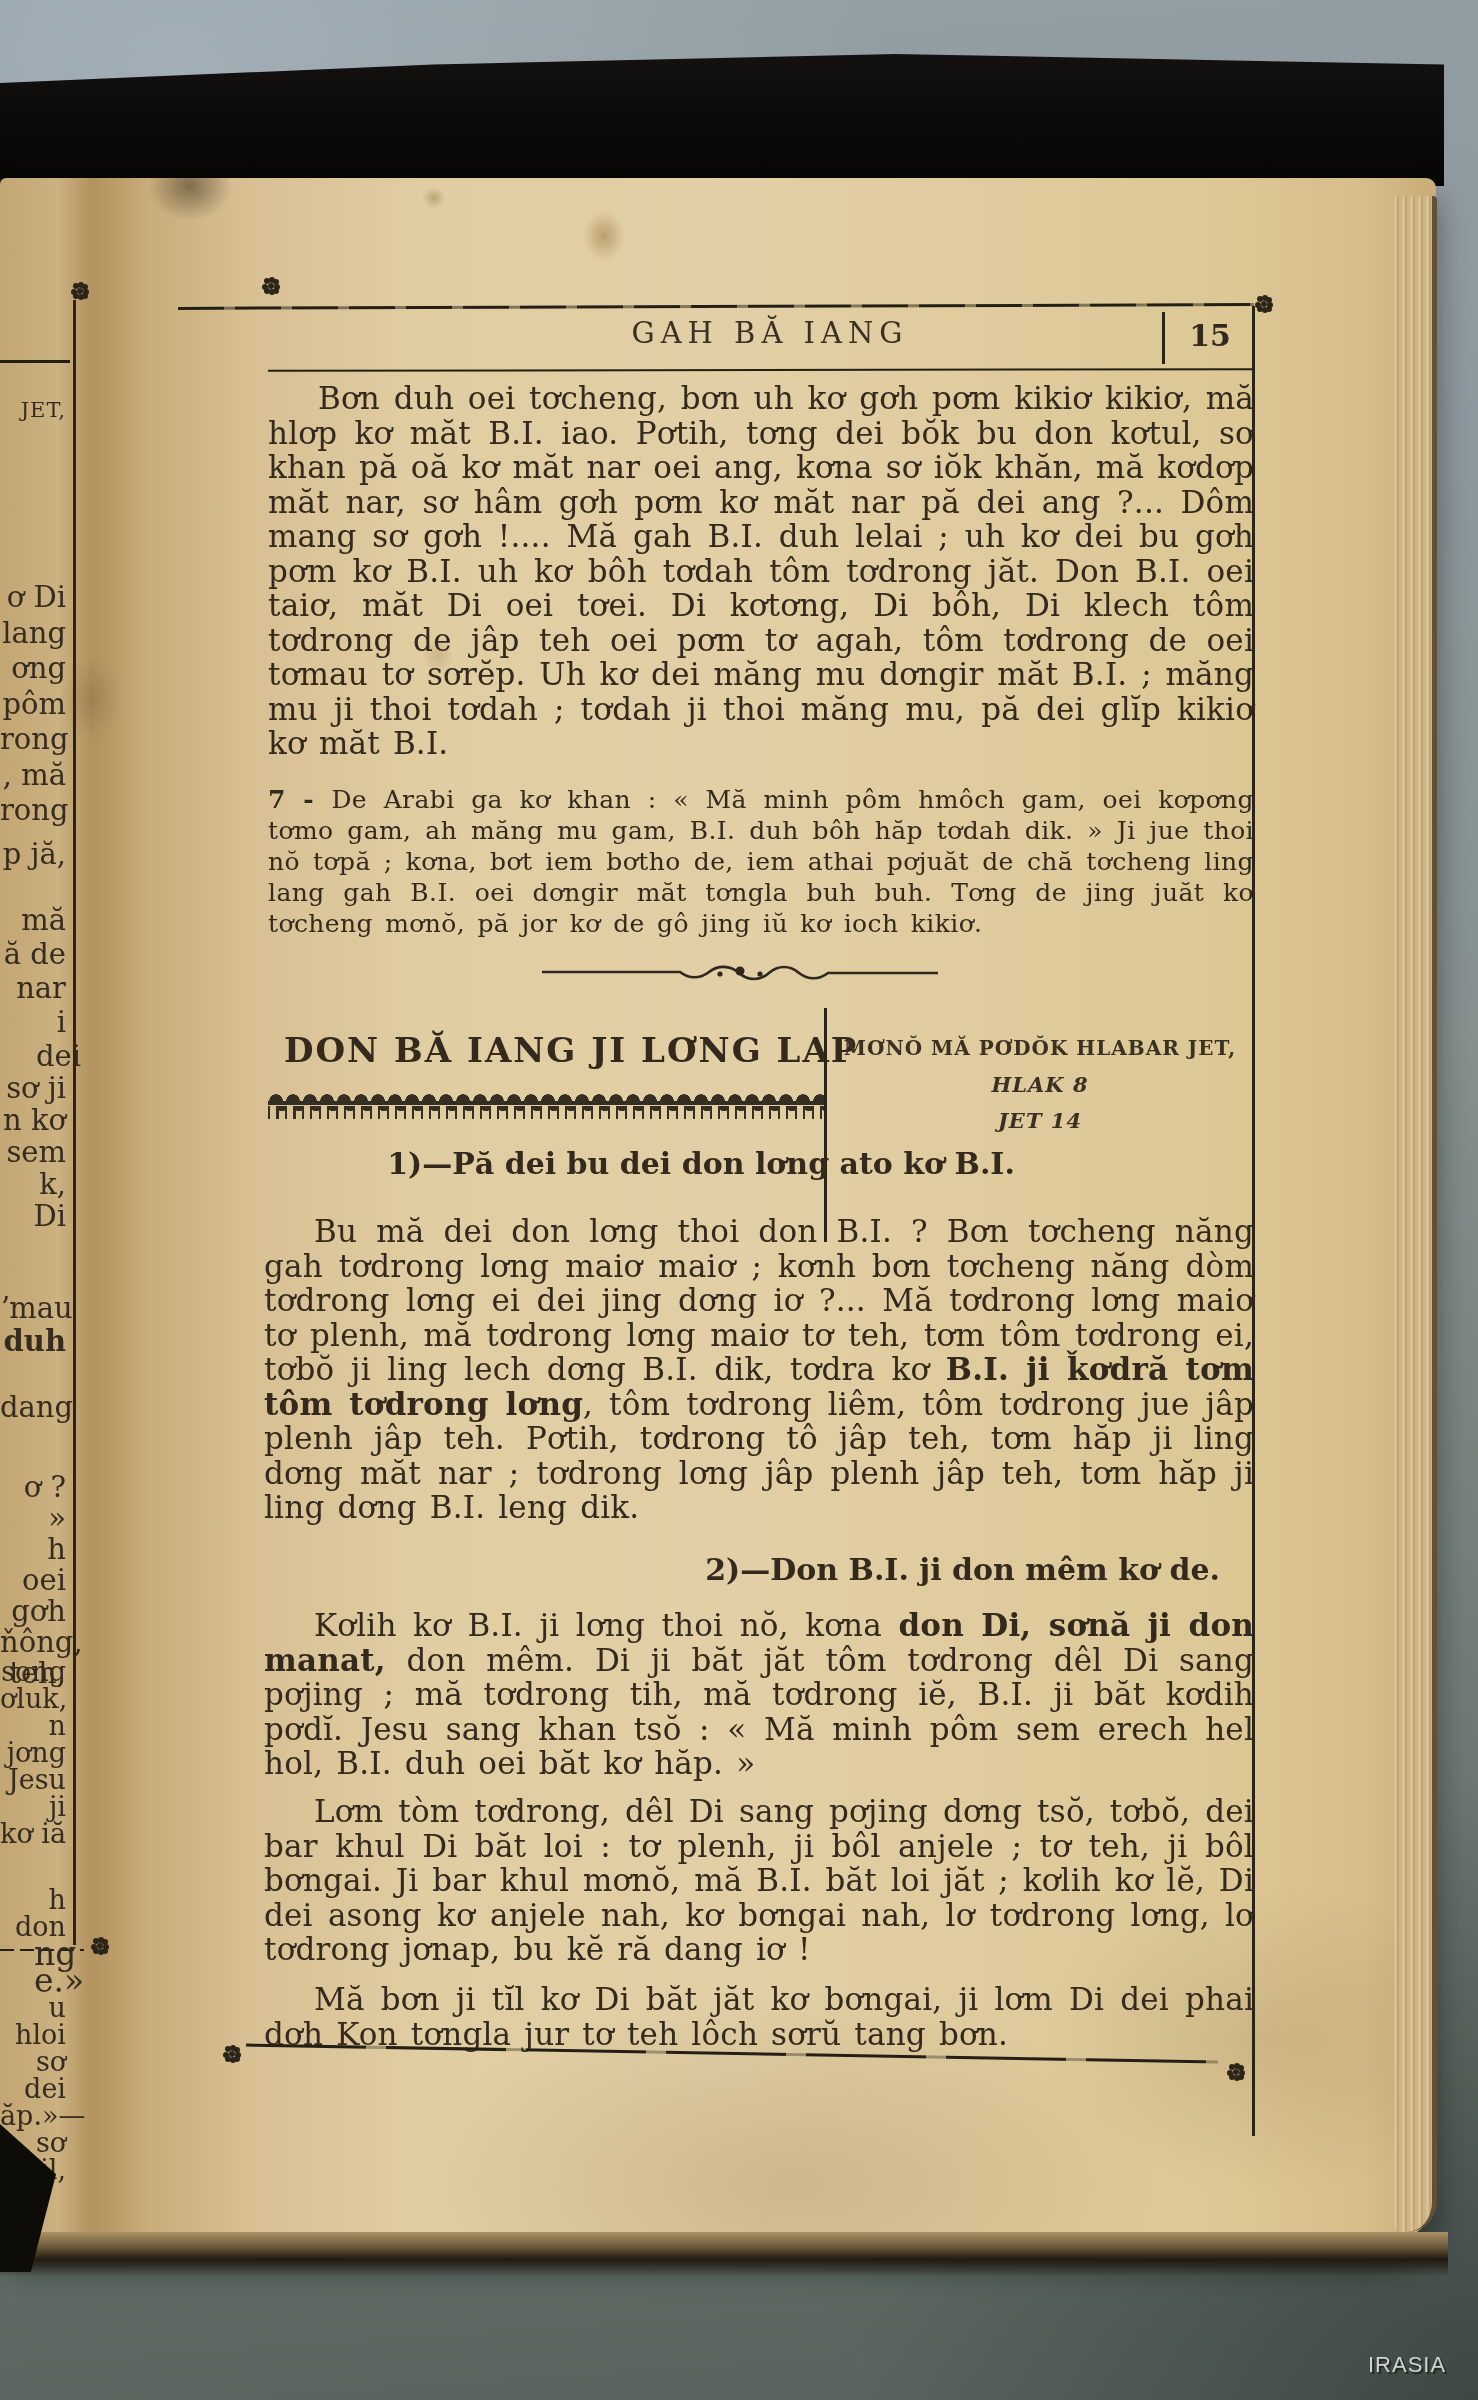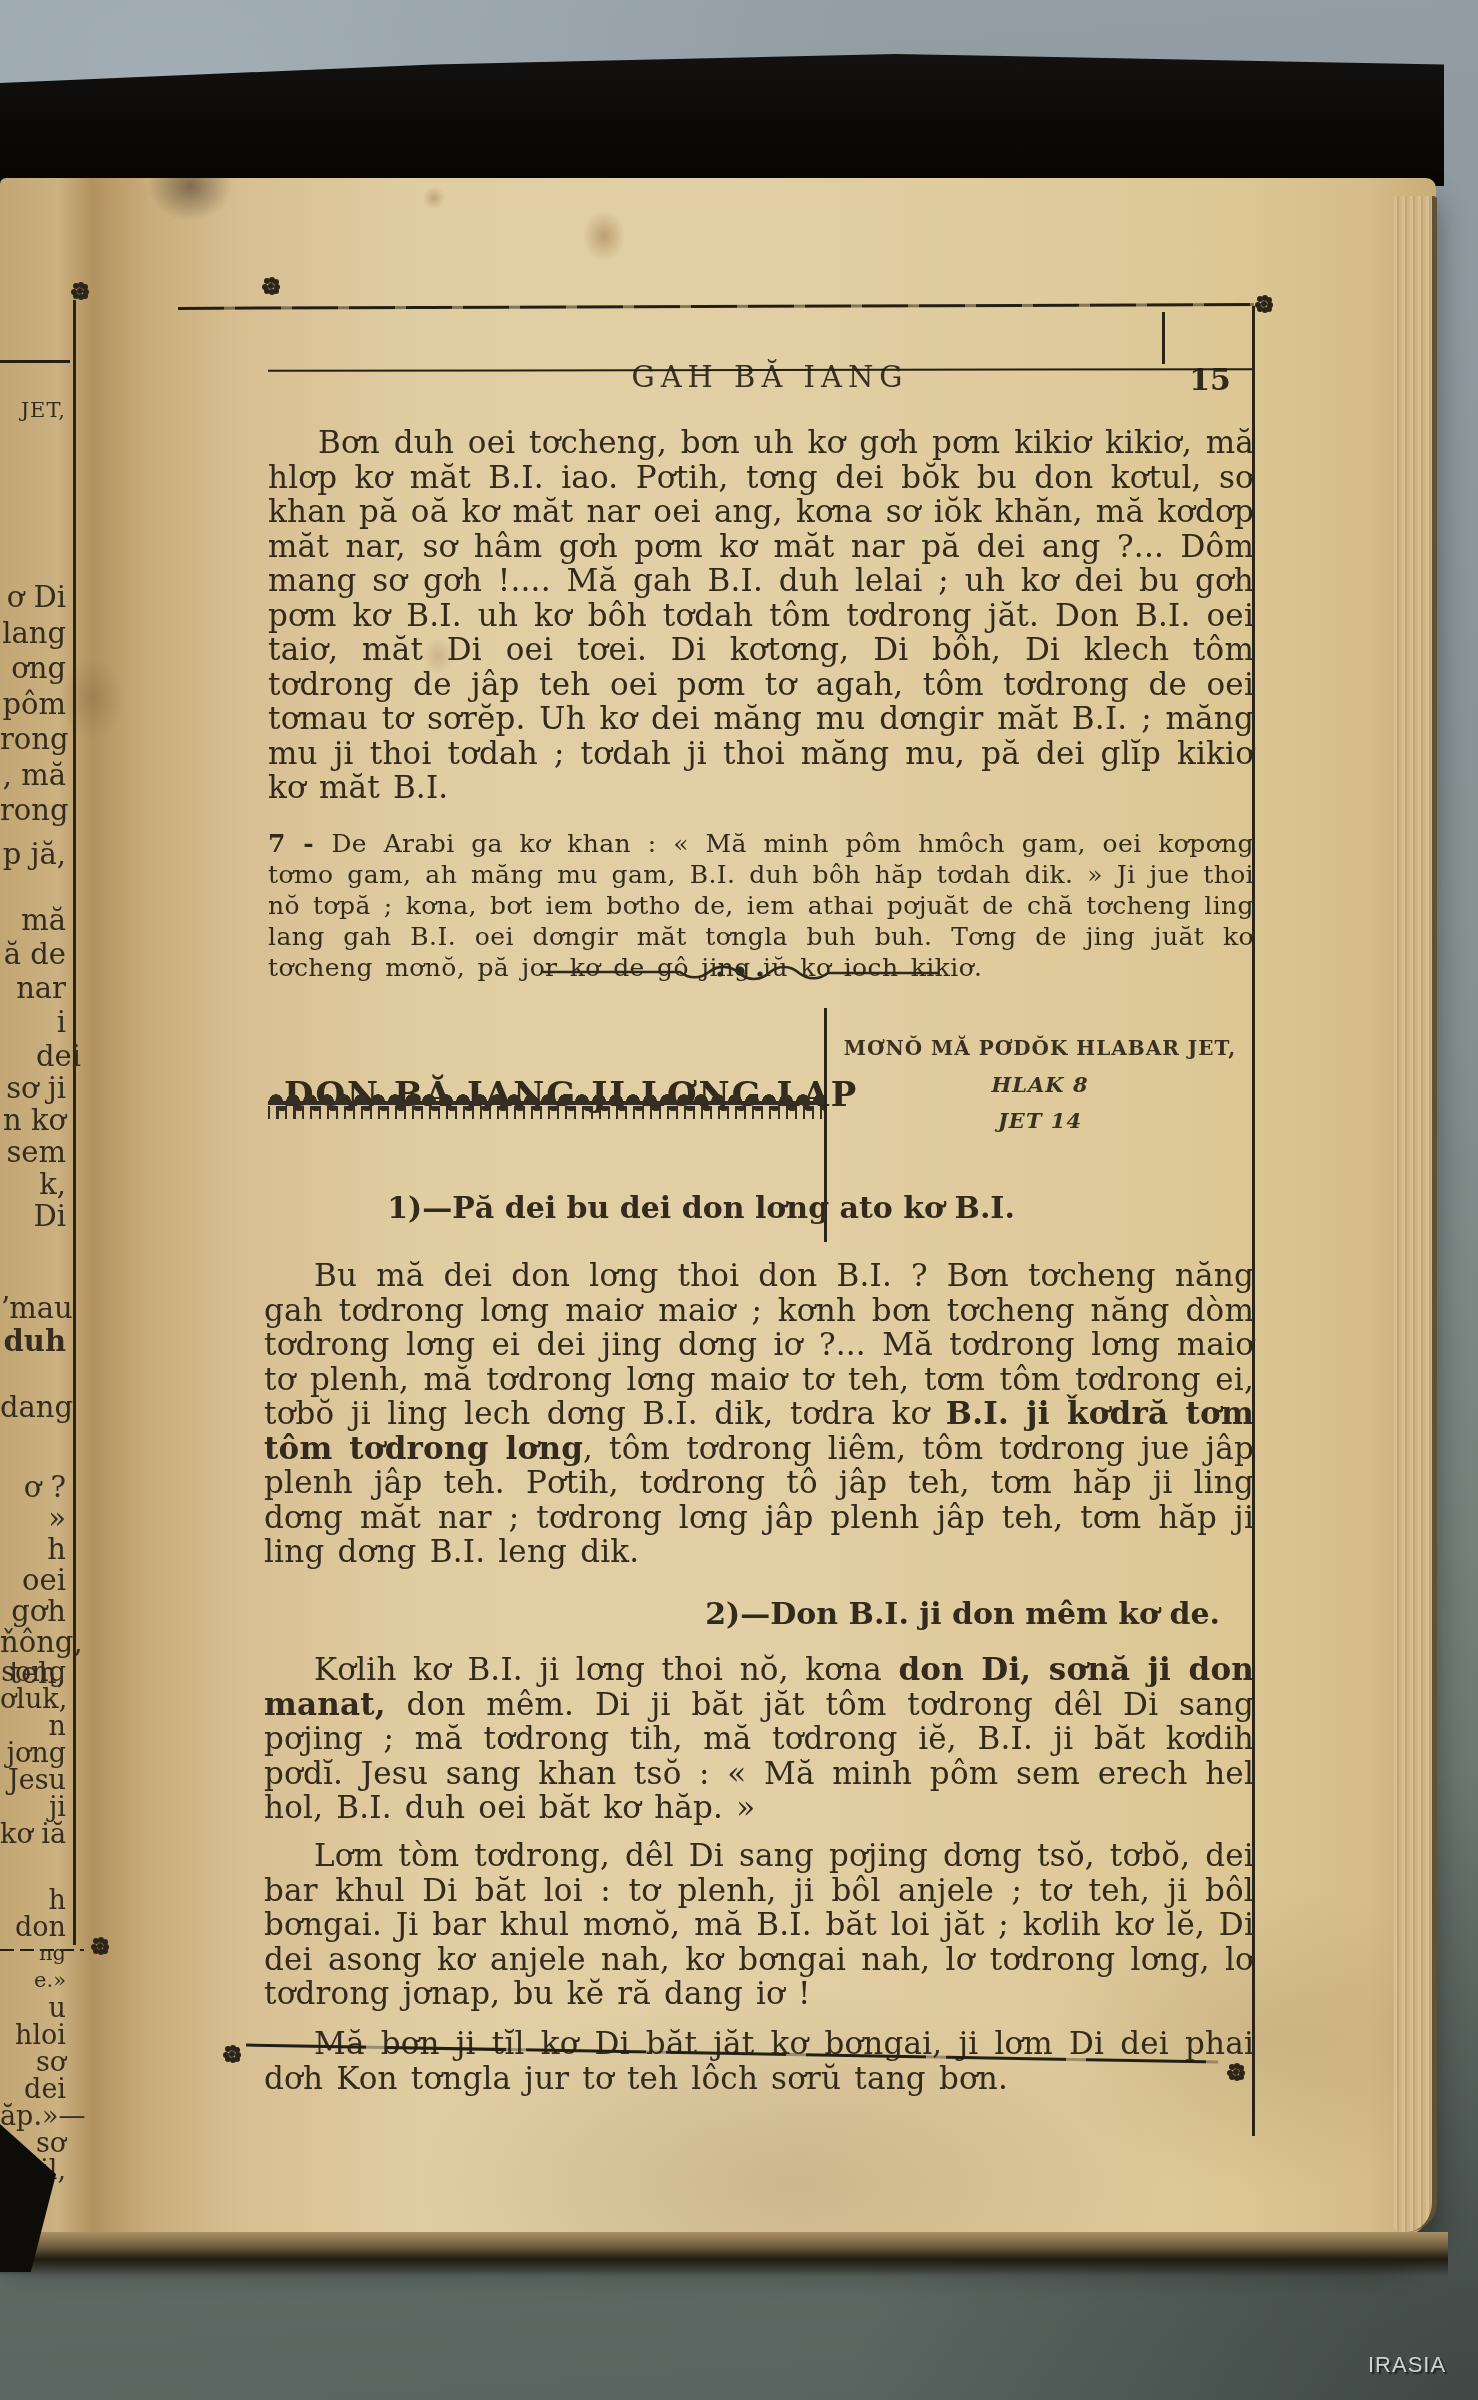--- a/index.html
+++ b/index.html
@@ -17,21 +17,21 @@
     background:
       radial-gradient(60px 50px at 190px 8px, rgba(30,20,10,.45), rgba(0,0,0,0) 70%),
       radial-gradient(30px 36px at 604px 58px, rgba(128,84,30,.38), rgba(128,84,30,0) 70%),
       radial-gradient(16px 16px at 434px 20px, rgba(120,80,30,.32), rgba(0,0,0,0) 70%),
       radial-gradient(22px 26px at 438px 478px, rgba(120,80,30,.20), rgba(0,0,0,0) 70%),
       radial-gradient(46px 60px at 92px 520px, rgba(95,62,25,.22), rgba(0,0,0,0) 70%),
       radial-gradient(500px 260px at 55% 97%, rgba(120,90,45,.20), rgba(0,0,0,0) 75%),
       radial-gradient(320px 220px at 88% 90%, rgba(125,95,50,.16), rgba(0,0,0,0) 70%),
       linear-gradient(90deg,#c2a673 0px,#ccb181 58px,#b2925f 92px,#c9ad7b 150px,#d7bf92 240px,#e0cda2 420px,#e2cfa5 52%,#dcc795 86%,#d6bd8a 95%,#c9ac78 100%);
     box-shadow:0 22px 30px rgba(10,10,8,.45);}
-  .ink{color:#332a1d;margin-top:44px;}
+  .ink{color:#332a1d;}
   .rule{background:repeating-linear-gradient(90deg,#241f15 0 46px, rgba(36,31,21,.5) 46px 57px);}
   .vrule{background:#2a2418;}
   .flower{width:20px;height:20px;}
   .flower::before{content:"";position:absolute;left:7px;top:7px;width:6px;height:6px;border-radius:50%;background:#2b2519;
     box-shadow:6px 1px 0 #2b2519,-6px 1px 0 #2b2519,1px 6px 0 #2b2519,1px -6px 0 #2b2519,5px -4px 0 #2b2519,-4px -5px 0 #2b2519,5px 5px 0 #2b2519,-4px 5px 0 #2b2519;}
   .body-text{font-size:31px;line-height:34.5px;text-align:justify;word-spacing:3px;letter-spacing:.2px;}
   .small-text{font-size:25px;line-height:31px;text-align:justify;word-spacing:4px;letter-spacing:.4px;}
   .b{font-weight:bold;}
   .frag{font-size:29px;text-align:right;color:#352c1f;}
   .lace-r1{height:15px;background:radial-gradient(circle at 8px 15px,#352e22 0 6.5px,rgba(0,0,0,0) 7px);background-size:17px 15px;background-repeat:repeat-x;}
@@ -99,21 +99,21 @@
     <div class="frag" style="line-height:31px;">ňông,</div>
     <div class="frag" style="line-height:31px;">teh,</div>
   </div>
   <div class="abs" style="left:0;top:1658px;width:66px;">
     <div class="frag" style="line-height:27px;font-size:27px;">song</div>
     <div class="frag" style="line-height:27px;font-size:27px;">ơluk,</div>
     <div class="frag" style="line-height:27px;font-size:27px;">n jơng</div>
     <div class="frag" style="line-height:27px;font-size:27px;">Jesu ji</div>
     <div class="frag" style="line-height:27px;font-size:27px;">kơ iă</div>
     <div class="frag" style="line-height:27px;font-size:27px;margin-top:39px;">h don</div>
-    <div class="frag" style="line-height:27px;font-size:21px;margin-left:34px;">ng e.»</div>
+    <div class="frag" style="line-height:27px;font-size:33px;margin-left:34px;">ng e.»</div>
     <div class="frag" style="line-height:27px;font-size:27px;">u hloi</div>
     <div class="frag" style="line-height:27px;font-size:27px;">sơ dei</div>
     <div class="frag" style="line-height:27px;font-size:27px;">ăp.»—</div>
     <div class="frag" style="line-height:27px;font-size:27px;">sơ uil,</div>
   </div>
 
   <div class="abs flower" style="left:261px;top:276px;"></div>
   <div class="abs rule" style="left:178px;top:305px;width:1076px;height:3px;transform:rotate(-0.2deg);"></div>
   <div class="abs flower" style="left:1254px;top:294px;"></div>
 

